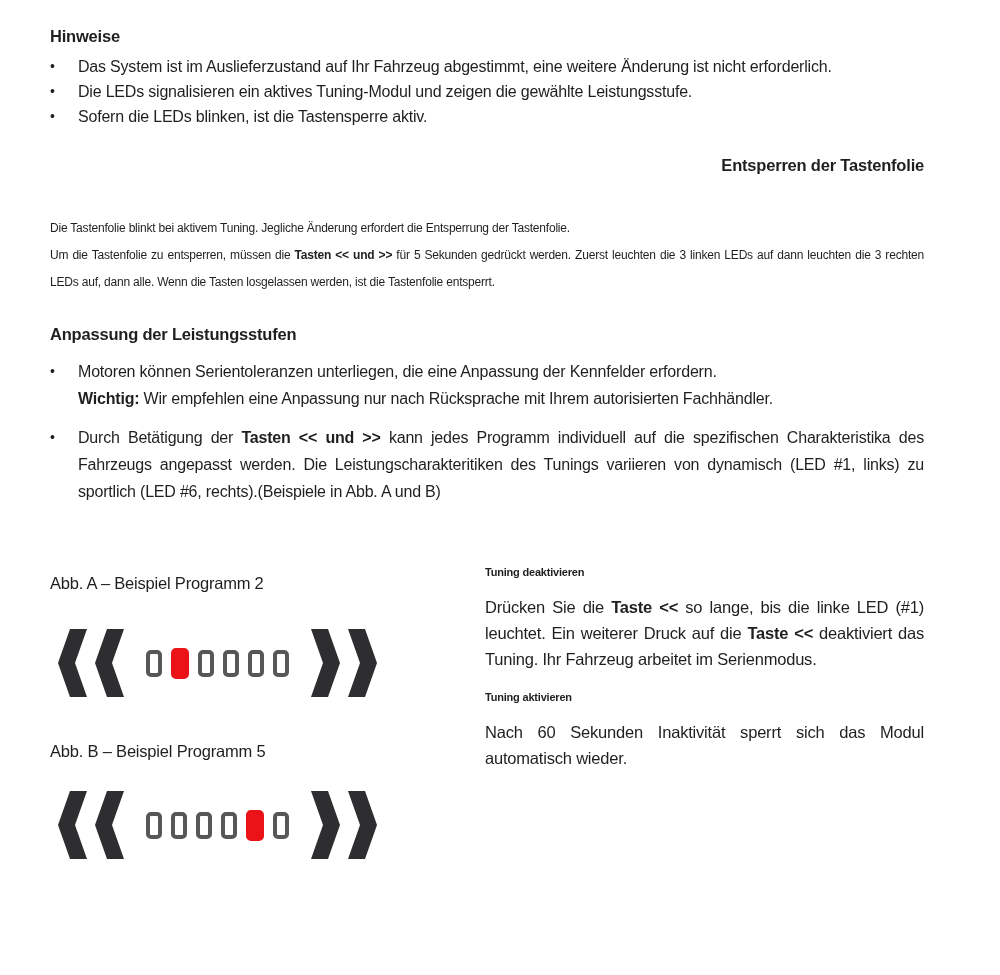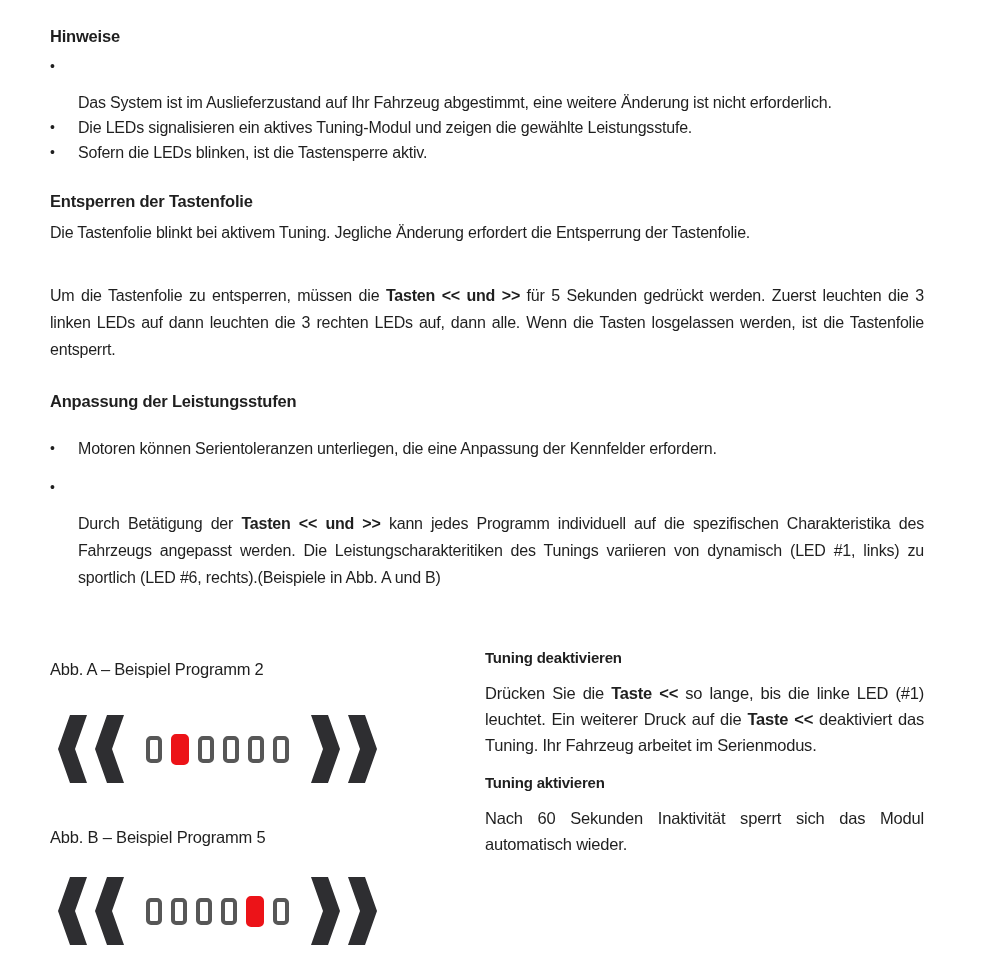--- a/index.html
+++ b/index.html
@@ -12,35 +12,35 @@
   html,body{margin:0;padding:0;background:#ffffff;}
   body{
     width:1000px;height:975px;overflow:hidden;
     font-family:"Liberation Sans","DejaVu Sans",sans-serif;
     color:var(--text);
     letter-spacing:-0.2px;
   }
   .page{width:1000px;height:975px;padding:26px 76px 20px 50px;border-radius:29px;}
 
   h3{font-size:16.5px;line-height:20px;margin:0 0 8px 0;font-weight:bold;}
-  h4{font-size:15px;line-height:20px;margin:0 0 12px 0;font-weight:bold;}
+  h4{font-size:11px;line-height:20px;margin:0 0 12px 0;font-weight:bold;}
 
   .top{font-size:16px;line-height:25px;}
   .bullets{margin:0;}
   .bullet{display:flex;}
   .bullet .bm{flex:none;width:28px;font-size:14px;}
   .bullet .bt{flex:1;}
-  .just{text-align:justify;margin-top:36px;}
+  .just{text-align:justify;}
 
   .sec-entsperren{margin-top:26px;}
-  .sec-entsperren h3{margin-bottom:8px;}
-  .para{font-size:16px;line-height:27px;}
+  .sec-entsperren h3{margin-bottom:40px;text-align:right;}
+  .para{font-size:12px;line-height:27px;}
 
   .sec-anpassung{margin-top:28px;}
-  .sec-anpassung h3{margin-bottom:24px;}
+  .sec-anpassung h3{margin-bottom:14px;}
   .sec-anpassung .bullet{font-size:16px;line-height:27px;}
   .sec-anpassung .bullet + .bullet{margin-top:12px;}
 
   .bottom{display:flex;margin-top:24px;}
   .figcol{width:435px;flex:none;}
   .textcol{flex:1;padding-top:33px;font-size:16.5px;line-height:26px;}
 
   .figlabel{font-size:16.5px;line-height:20px;margin-top:44px;}
   .figlabel.b{}
   .led-display{display:flex;align-items:center;margin:36px 0 0 8px;}
@@ -92,20 +92,21 @@
       <div class="just"><span>Um die Tastenfolie zu entsperren, müssen die </span><b>Tasten &lt;&lt; und &gt;&gt;</b><span> für 5 Sekunden gedrückt werden. Zuerst leuchten die 3 linken LEDs auf dann leuchten die 3 rechten LEDs auf, dann alle. Wenn die Tasten losgelassen werden, ist die Tastenfolie entsperrt.</span></div>
     </div>
   </section>
 
   <section class="sec-anpassung">
     <h3>Anpassung der Leistungsstufen</h3>
     <div class="bullet">
       <span class="bm">•</span>
       <div class="bt">
         <div>Motoren können Serientoleranzen unterliegen, die eine Anpassung der Kennfelder erfordern.</div>
+        <div><b>Wichtig:</b><span> Wir empfehlen eine Anpassung nur nach Rücksprache mit Ihrem autorisierten Fachhändler.</span></div>
       </div>
     </div>
     <div class="bullet">
       <span class="bm">•</span>
       <div class="bt just"><span>Durch Betätigung der </span><b>Tasten &lt;&lt; und &gt;&gt;</b><span> kann jedes Programm individuell auf die spezifischen Charakteristika des Fahrzeugs angepasst werden. Die Leistungscharakteritiken des Tunings variieren von dynamisch (LED #1, links) zu sportlich (LED #6, rechts).(Beispiele in Abb. A und B)</span></div>
     </div>
   </section>
 
   <div class="bottom">
 

